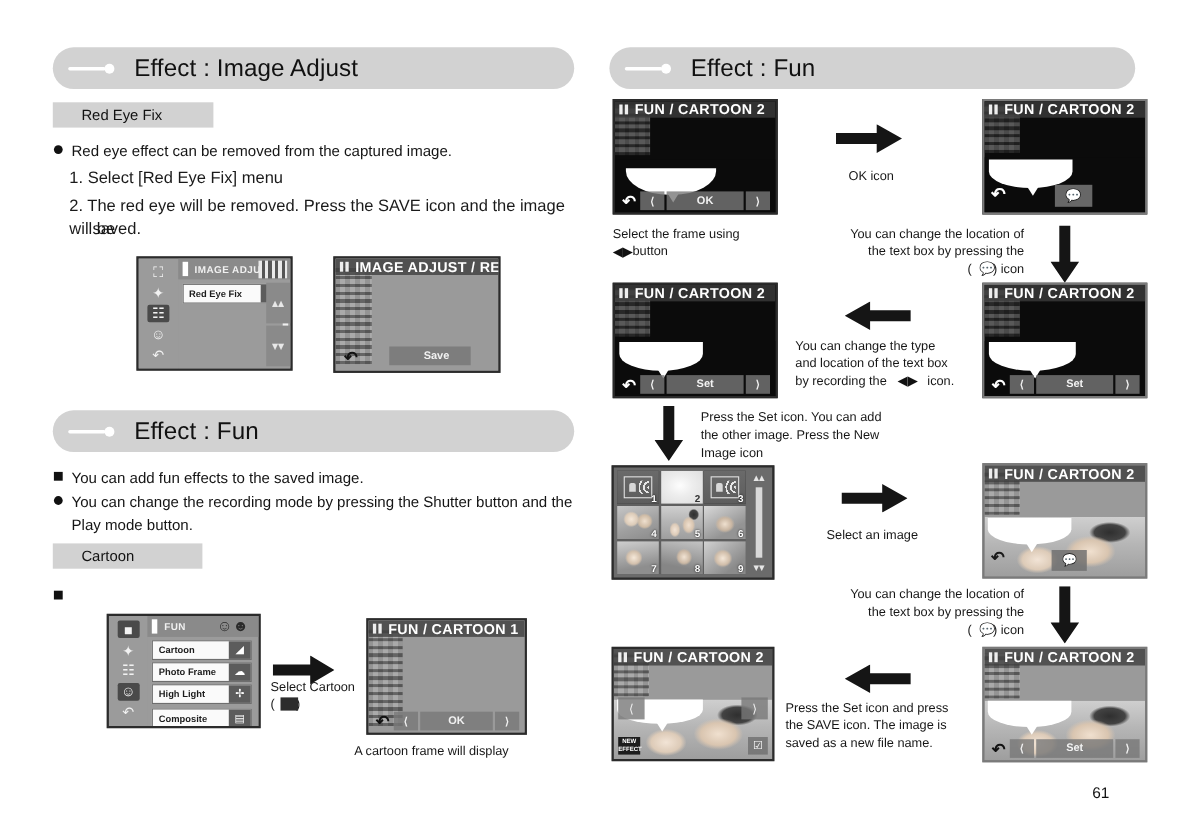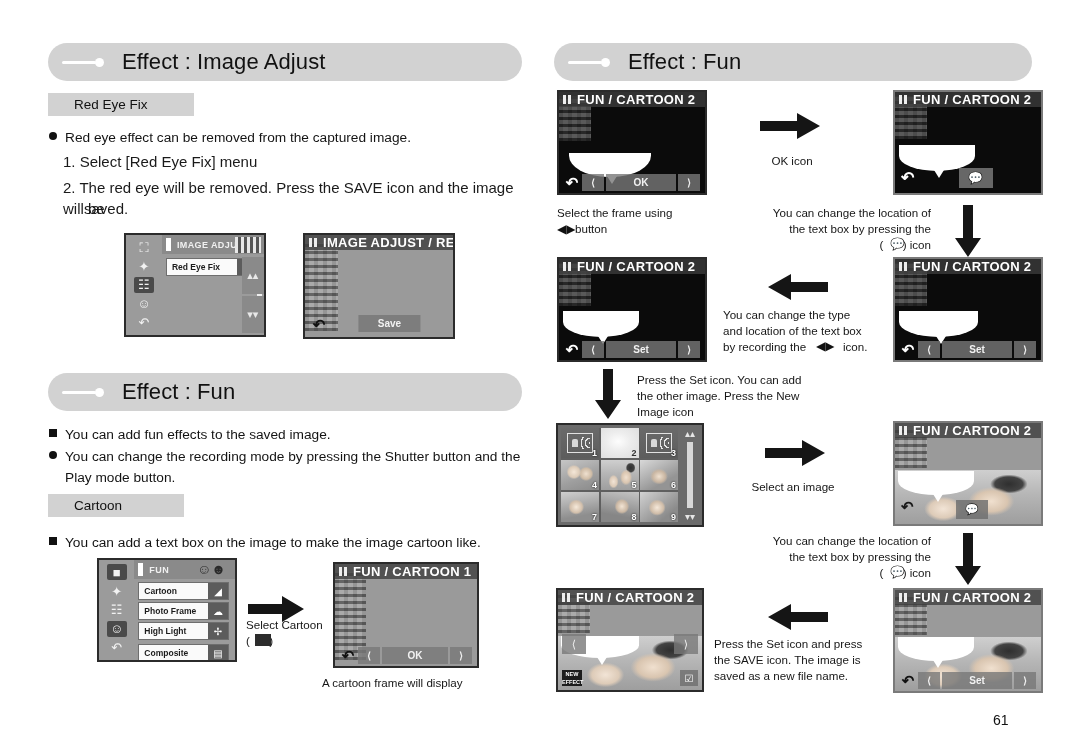--- a/index.html
+++ b/index.html
@@ -300,40 +300,39 @@
         </div>
     </div>
     <div class="scr-title">
       <div class="bars">
           <i></i>
           <i></i>
         </div>
       <div class="stxt">IMAGE ADJUST / RED EYE FIX</div>
     </div>
     <div style="position:absolute;left:4px;bottom:4px;" class="back-ic">↶</div>
-    <div style="position:absolute;left:52%;bottom:5px;transform:translateX(-38%);width:62px;height:17px;background:rgba(120,120,120,.85);display:flex;align-items:center;justify-content:center;color:#f2f2f2;font-size:10px;font-weight:bold;">Save</div>
+    <div style="position:absolute;left:52%;bottom:5px;transform:translateX(-38%);width:62px;height:17px;background:rgba(120,120,120,.85);display:flex;align-items:center;justify-content:center;color:#f2f2f2;font-size:10px;font-weight:bold;padding-left:12px;">Save</div>
   </div>
 
   <div class="pill" style="left:48px;top:373px;width:474px;">
     <div class="dash"></div>
     <div class="dot"></div>
     <div class="ptitle">Effect : Fun</div>
   </div>
 
   <div class="bullet-square" style="left:49px;top:429px;"></div>
   <div class="btext" style="left:65px;top:425px;width:450px;">You can add fun effects to the saved image.</div>
 
   <div class="bullet-round" style="left:49px;top:451px;"></div>
   <div class="btext" style="left:65px;top:447px;width:460px;">You can change the recording mode by pressing the Shutter button and the</div>
   <div class="btext" style="left:65px;top:468px;width:460px;">Play mode button.</div>
 
   <div class="sublabel" style="left:48px;top:494px;width:136px;">Cartoon</div>
 
   <div class="bullet-square" style="left:49px;top:537px;"></div>
-  <div class="btext" style="left:65px;top:533px;width:470px;">You can add a text box on the image to make the image cartoon like.</div>
 
   <div class="lcd" style="left:97px;top:558px;width:140px;height:104px;background:#9b9b9b;">
     <div class="menu-rail">
       <div class="rail-ic sel">■</div>
       <div class="rail-ic">✦</div>
       <div class="rail-ic">☷</div>
       <div class="rail-ic sel">☺</div>
       <div class="rail-ic">↶</div>
     </div>
     <div class="menu-body">

